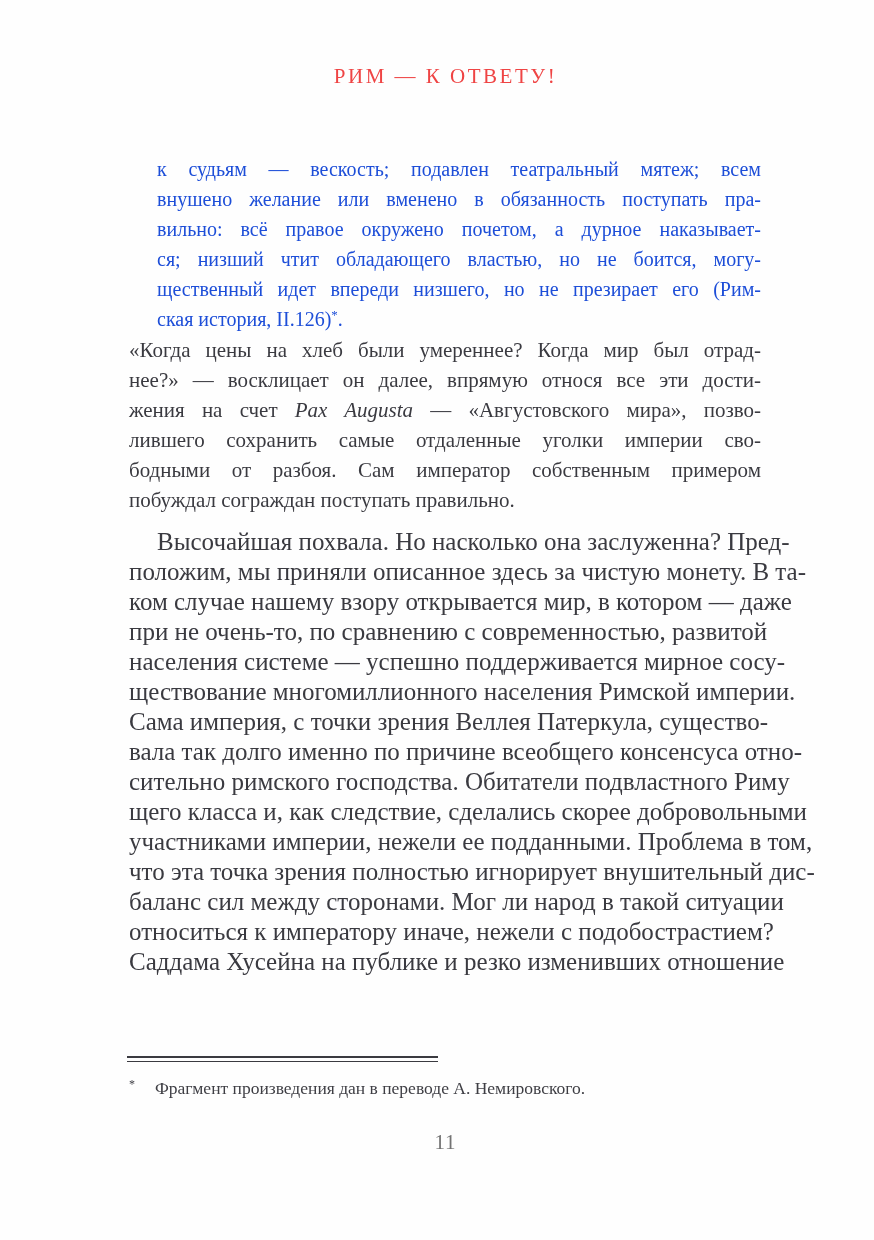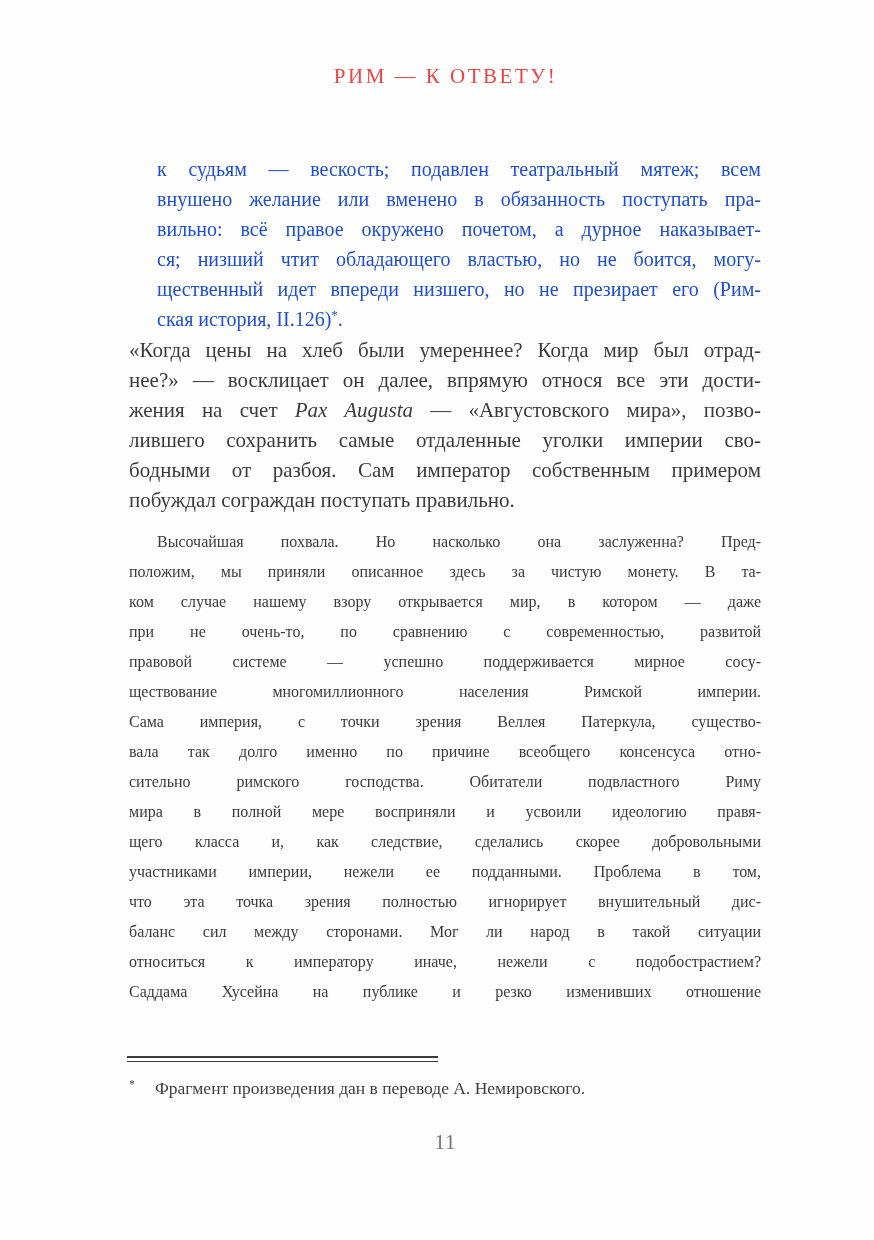--- a/index.html
+++ b/index.html
@@ -41,21 +41,21 @@
     top: 335px;
     left: 129px;
     width: 632px;
     font-size: 21px;
   }
   .body-para2 {
     position: absolute;
     top: 527px;
     left: 129px;
     width: 632px;
-    font-size: 16px;
+    font-size: 25px;
   }
   .line {
     height: 30px;
     line-height: 30px;
     text-align: justify;
     text-align-last: justify;
     white-space: nowrap;
   }
   .line.last {
     text-align-last: left;
@@ -127,26 +127,25 @@
     <div class="line">лившего сохранить самые отдаленные уголки империи сво-</div>
     <div class="line">бодными от разбоя. Сам император собственным примером</div>
     <div class="line last">побуждал сограждан поступать правильно.</div>
   </div>
 
   <div class="body-para2">
     <div class="line indented">Высочайшая похвала. Но насколько она заслуженна? Пред-</div>
     <div class="line">положим, мы приняли описанное здесь за чистую монету. В та-</div>
     <div class="line">ком случае нашему взору открывается мир, в котором — даже</div>
     <div class="line">при не очень-то, по сравнению с современностью, развитой</div>
-    <div class="line">правовой системе — успешно поддерживается мирное сосу-</div>
+    <div class="line">населения системе — успешно поддерживается мирное сосу-</div>
     <div class="line">ществование многомиллионного населения Римской империи.</div>
     <div class="line">Сама империя, с точки зрения Веллея Патеркула, существо-</div>
     <div class="line">вала так долго именно по причине всеобщего консенсуса отно-</div>
     <div class="line">сительно римского господства. Обитатели подвластного Риму</div>
-    <div class="line">мира в полной мере восприняли и усвоили идеологию правя-</div>
     <div class="line">щего класса и, как следствие, сделались скорее добровольными</div>
     <div class="line">участниками империи, нежели ее подданными. Проблема в том,</div>
     <div class="line">что эта точка зрения полностью игнорирует внушительный дис-</div>
     <div class="line">баланс сил между сторонами. Мог ли народ в такой ситуации</div>
     <div class="line">относиться к императору иначе, нежели с подобострастием?</div>
     <div class="line">Саддама Хусейна на публике и резко изменивших отношение</div>
   </div>
 
   <div class="footnote-rule"></div>
 

